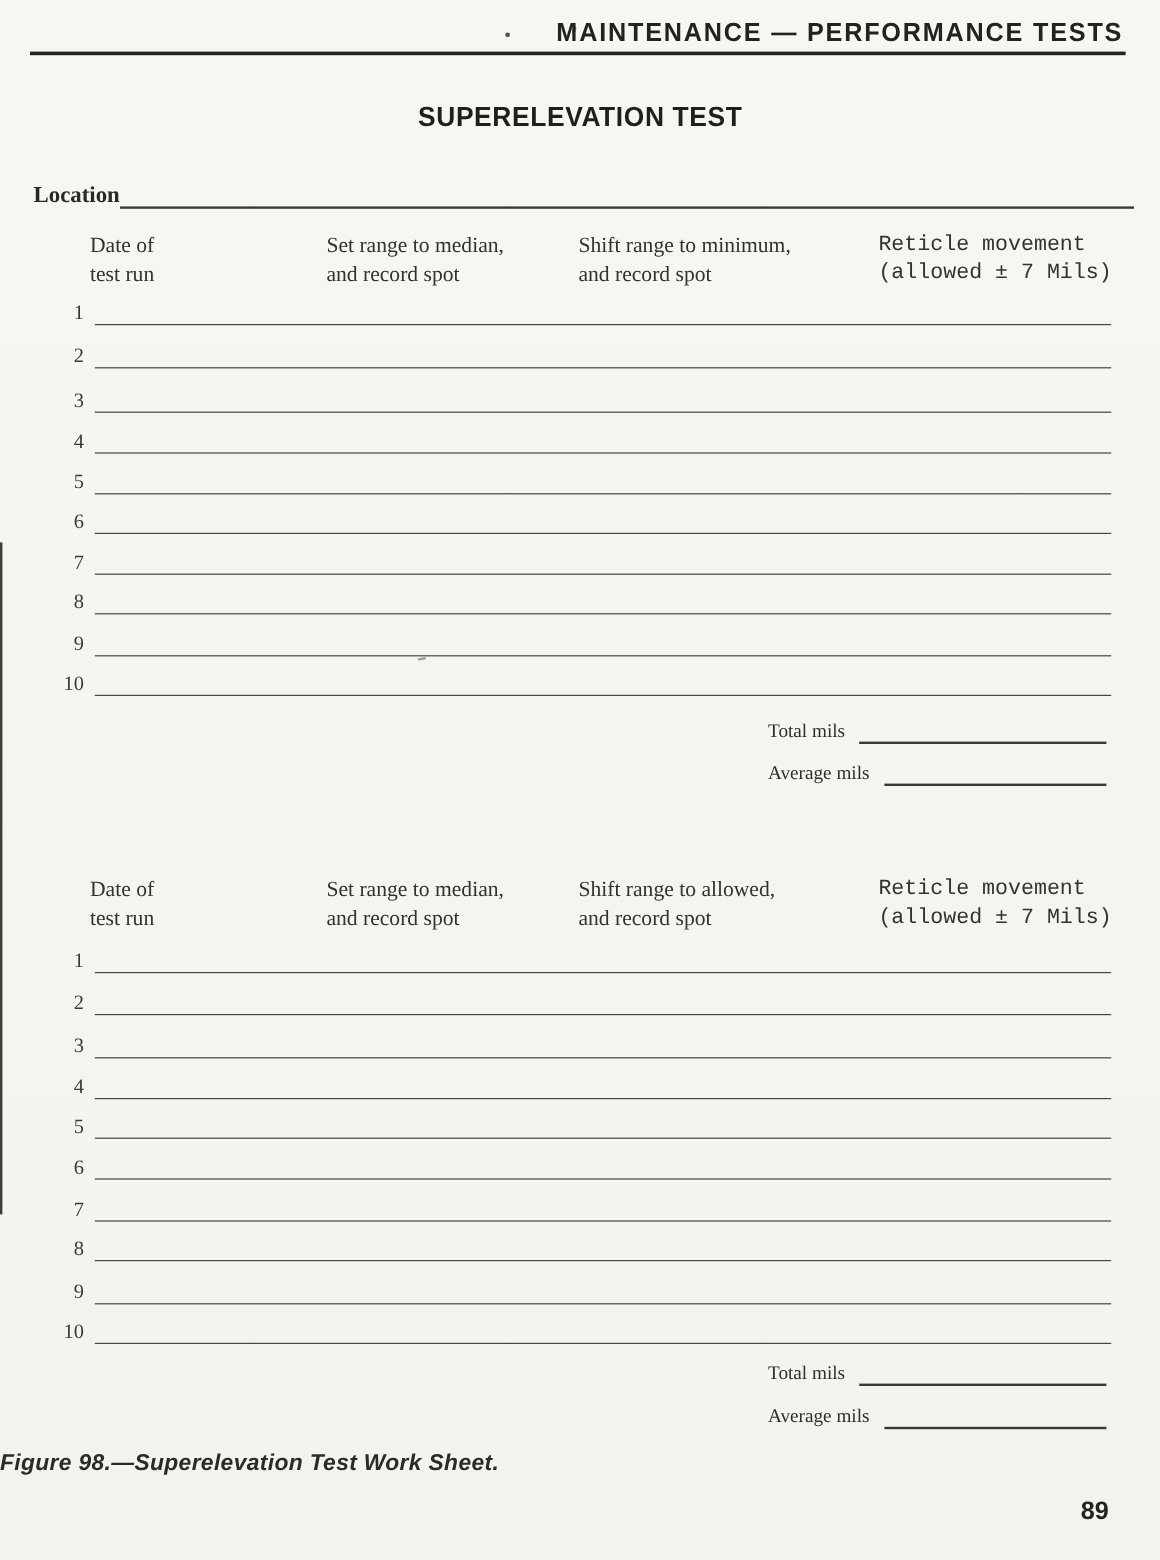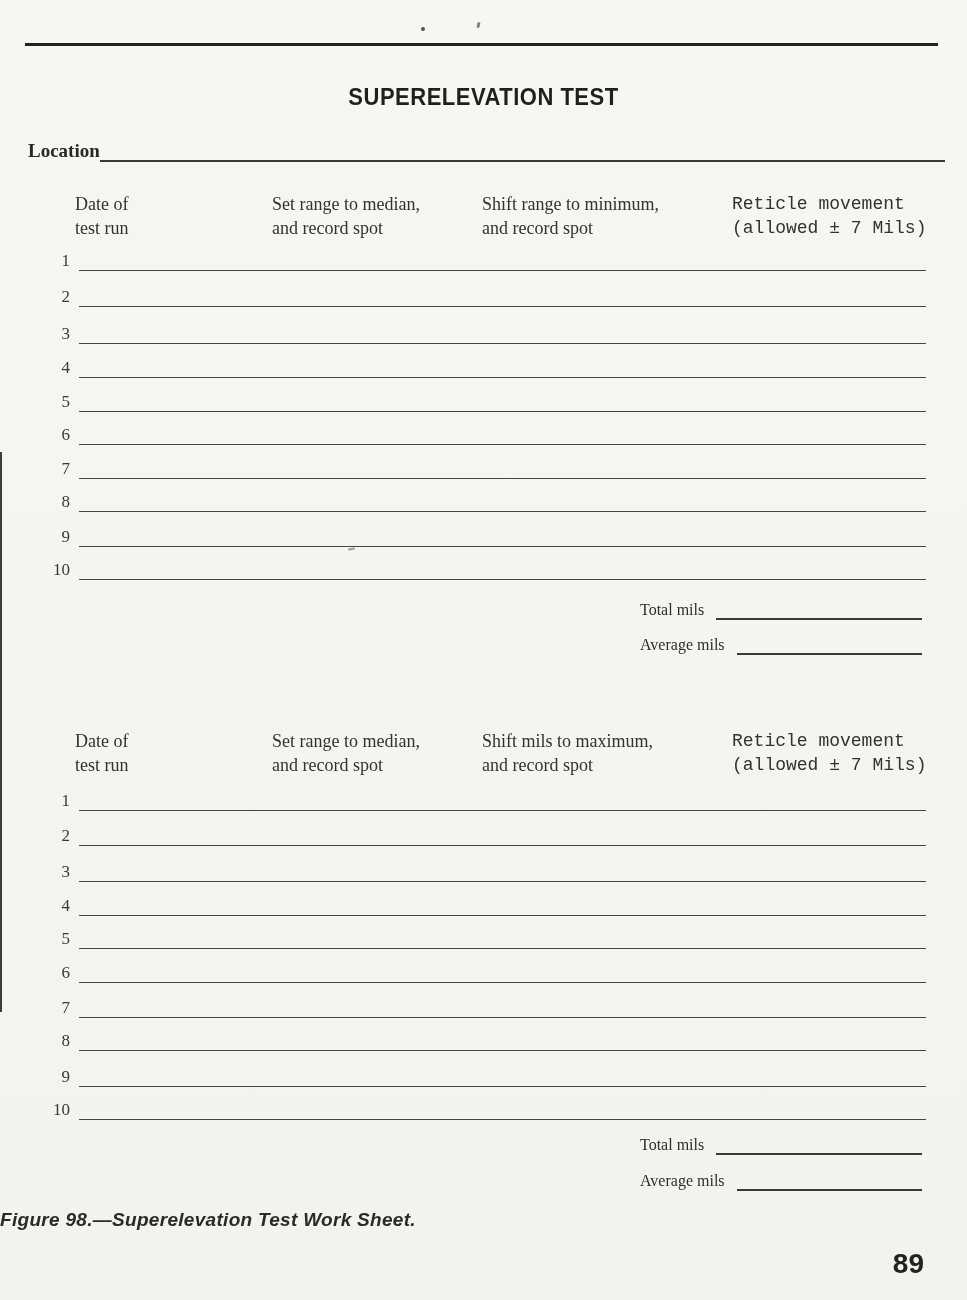--- a/index.html
+++ b/index.html
@@ -40,21 +40,21 @@
     font-weight:bold;font-size:19px;color:#2a2925;
     white-space:nowrap;line-height:22px;
   }
   .blank{
     display:inline-block;border-bottom:2px solid #3a3934;
     height:20px;flex:1 1 auto;
   }
   .row-gunsight{top:116px;left:28px;right:25px;}
   .row-gunsight .gap{width:10px;}
   .row-gunsight .serial-blank{flex:0 0 240px;}
-  .row-location{top:140px;left:28px;right:22px;}
+  .row-location{top:152px;left:28px;right:22px;}
   
   .col-head{
     position:absolute;font-size:18px;line-height:24px;color:#33322d;
     white-space:nowrap;
   }
   .t1 .col-head{top:192px;}
   .t2 .col-head{top:729px;}
   .col-1{left:55px;margin-left:20px;}
   .col-2{left:272px;}
   .col-3{left:482px;}
@@ -87,33 +87,34 @@
     font-size:19px;color:#2a2a27;letter-spacing:.3px;
   }
   .classification{
     position:absolute;top:1250px;left:0;width:100%;text-align:center;
     font-family:"Liberation Sans",sans-serif;font-weight:bold;
     font-size:21px;letter-spacing:1px;color:#222220;
   }
   .page-number{
     position:absolute;top:1248px;right:43px;
     font-family:"Liberation Sans",sans-serif;font-weight:bold;
-    font-size:28px;color:#222220;
+    font-size:21px;color:#222220;
   }
 </style>
 </head>
 <body>
 
 <div class="page">
 
   <div class="edge-line"></div>
   <div class="speck dot1"></div>
   <div class="speck dot2"></div>
   <div class="speck dot3"></div>
 
+  <div class="running-head">MAINTENANCE — PERFORMANCE TESTS</div>
   <div class="header-rule"></div>
 
   <div class="doc-title">SUPERELEVATION TEST</div>
 
   <div class="form-row row-location">
     <span class="flabel">Location</span>
     <span class="blank"></span>
   </div>
 
   <div class="t1">
@@ -188,21 +189,21 @@
   <div class="t2">
     <div class="col-head col-1">
       <div>Date of</div>
       <div>test run</div>
     </div>
     <div class="col-head col-2">
       <div>Set range to median,</div>
       <div>and record spot</div>
     </div>
     <div class="col-head col-3">
-      <div>Shift mils to maximum,</div>
+      <div>Shift range to allowed,</div>
       <div>and record spot</div>
     </div>
     <div class="col-head col-4">
       <div>Reticle movement</div>
       <div>(allowed ± 7 Mils)</div>
     </div>
     <div>
         <div class="write-row" style="top: 789px;">
           <span class="row-num">1</span>
           <span class="write-line"></span>

